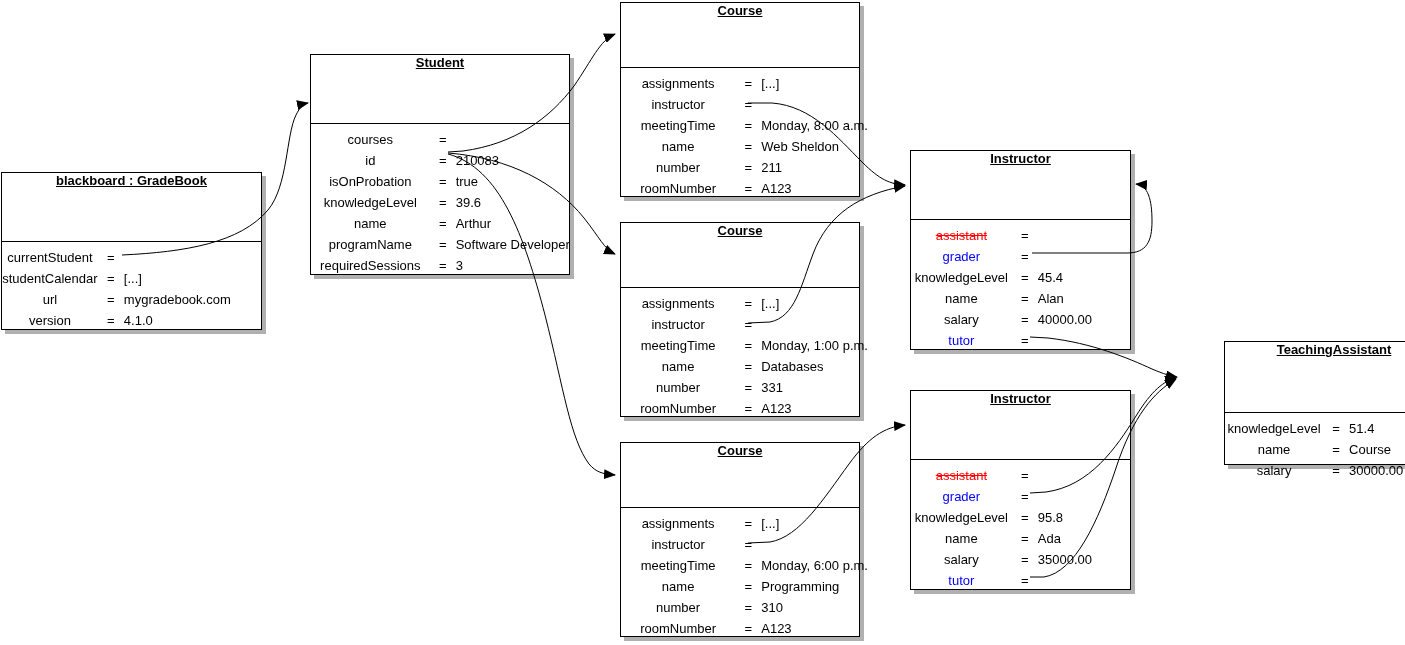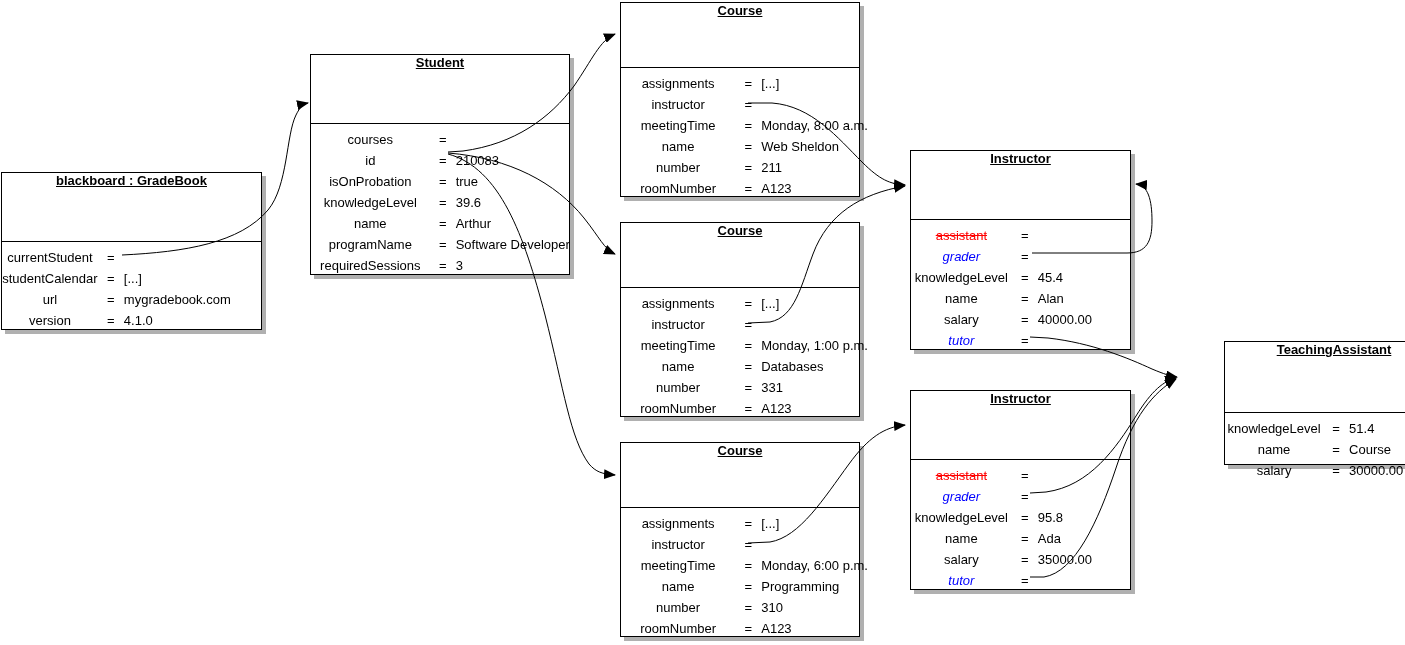--- a/index.html
+++ b/index.html
@@ -13,21 +13,21 @@
        box-shadow:4px 4px 0 var(--shadow,#b0b0b0);}
   .obj-title{height:var(--th,66px);border-bottom:1px solid var(--box-border,#000000);
              display:flex;justify-content:center;font-weight:bold;}
   .obj-title span{text-decoration:underline;white-space:nowrap;}
   .obj-fields{padding-top:5px;}
   .frow{display:grid;grid-template-columns:var(--nc,48%) 26px 1fr;height:21px;align-items:center;}
   .fname{text-align:center;white-space:nowrap;}
   .feq{text-align:center;}
   .fval{text-align:left;white-space:nowrap;}
   .frow.removed .fname{color:var(--removed-field,#ff0000);text-decoration:line-through;}
-  .frow.virtual .fname{color:var(--virtual-field,#0000ff);font-style:italic;}
+  .frow.virtual .fname{color:var(--virtual-field,#0000ff);}
 </style>
 </head>
 <body>
 
 <div class="canvas">
 
   <svg class="wires" width="1405" height="645" viewBox="0 0 1405 645">
     <defs>
       <marker id="arrow" viewBox="0 0 12 10" refX="11" refY="5" markerWidth="12" markerHeight="10" orient="auto">
         <path d="M0,0 L12,5 L0,10 Z" fill="#000000"></path>

